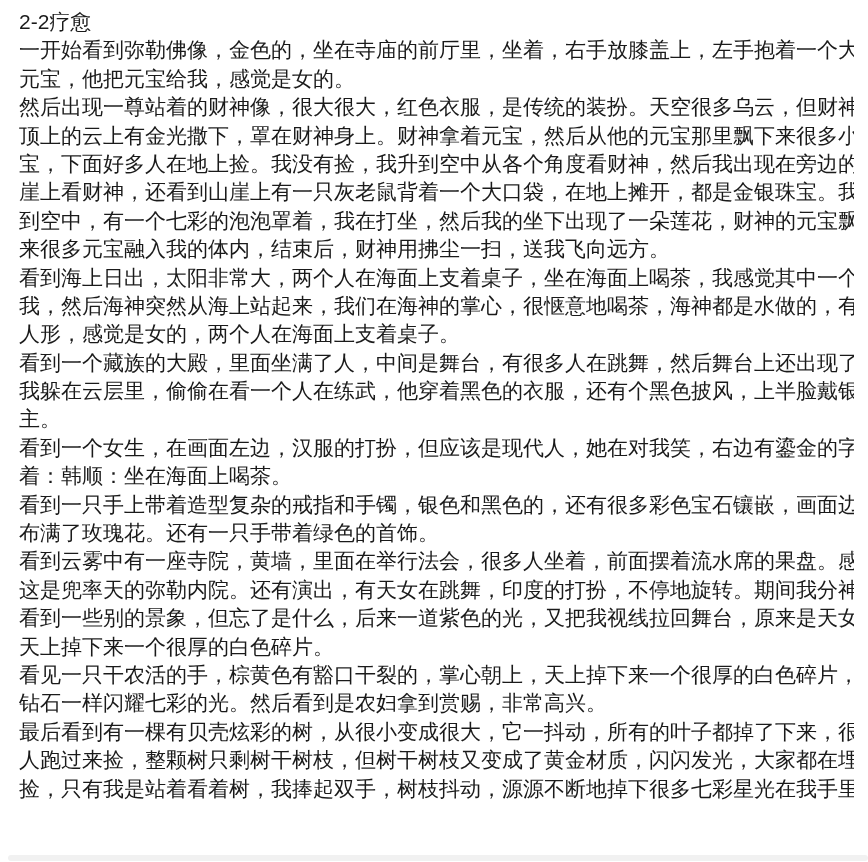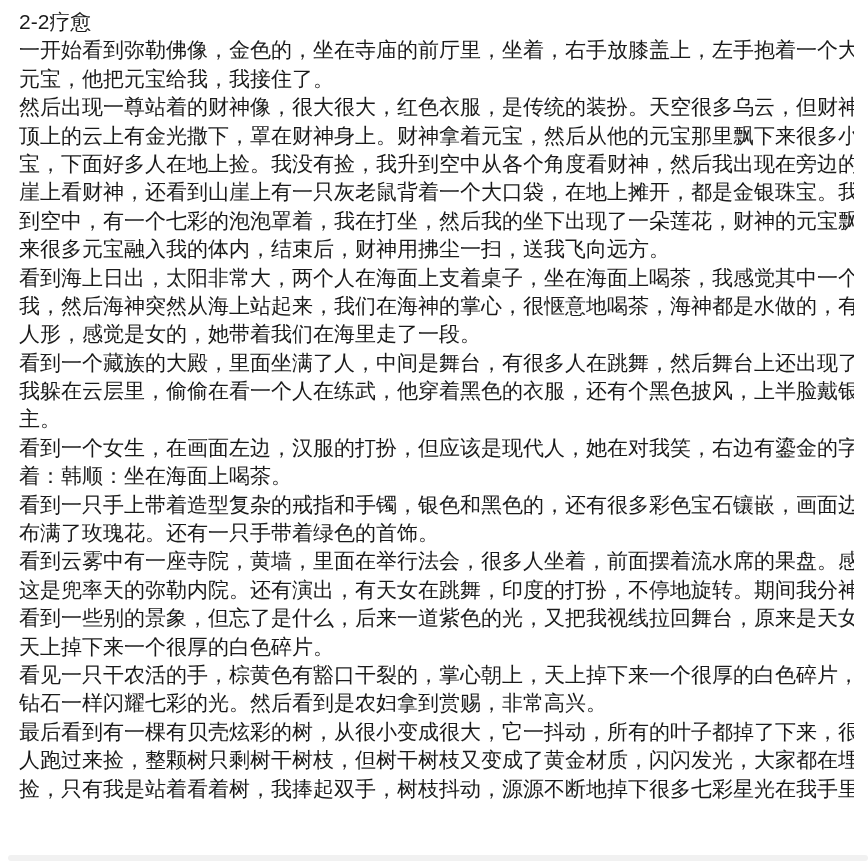--- a/index.html
+++ b/index.html
@@ -34,30 +34,30 @@
     background: #f1f1f1;
     border-radius: 3px;
   }
 </style>
 </head>
 <body>
 
 <div class="doc">
   <div class="line">2-2疗愈</div>
   <div class="line">一开始看到弥勒佛像，金色的，坐在寺庙的前厅里，坐着，右手放膝盖上，左手抱着一个大金</div>
-  <div class="line">元宝，他把元宝给我，我接住了。</div>
+  <div class="line">元宝，他把元宝给我，感觉是女的。</div>
   <div class="line">然后出现一尊站着的财神像，很大很大，红色衣服，是传统的装扮。天空很多乌云，但财神头</div>
   <div class="line">顶上的云上有金光撒下，罩在财神身上。财神拿着元宝，然后从他的元宝那里飘下来很多小元</div>
   <div class="line">宝，下面好多人在地上捡。我没有捡，我升到空中从各个角度看财神，然后我出现在旁边的山</div>
   <div class="line">崖上看财神，还看到山崖上有一只灰老鼠背着一个大口袋，在地上摊开，都是金银珠宝。我飘</div>
   <div class="line">到空中，有一个七彩的泡泡罩着，我在打坐，然后我的坐下出现了一朵莲花，财神的元宝飘过</div>
   <div class="line">来很多元宝融入我的体内，结束后，财神用拂尘一扫，送我飞向远方。</div>
   <div class="line">看到海上日出，太阳非常大，两个人在海面上支着桌子，坐在海面上喝茶，我感觉其中一个是</div>
   <div class="line">我，然后海神突然从海上站起来，我们在海神的掌心，很惬意地喝茶，海神都是水做的，有个</div>
-  <div class="line">人形，感觉是女的，她带着我们在海里走了一段。</div>
+  <div class="line">人形，感觉是女的，两个人在海面上支着桌子。</div>
   <div class="line">看到一个藏族的大殿，里面坐满了人，中间是舞台，有很多人在跳舞，然后舞台上还出现了我</div>
   <div class="line">我躲在云层里，偷偷在看一个人在练武，他穿着黑色的衣服，还有个黑色披风，上半脸戴银色</div>
   <div class="line">主。</div>
   <div class="line">看到一个女生，在画面左边，汉服的打扮，但应该是现代人，她在对我笑，右边有鎏金的字写</div>
   <div class="line">着：韩顺：坐在海面上喝茶。</div>
   <div class="line">看到一只手上带着造型复杂的戒指和手镯，银色和黑色的，还有很多彩色宝石镶嵌，画面边框</div>
   <div class="line">布满了玫瑰花。还有一只手带着绿色的首饰。</div>
   <div class="line">看到云雾中有一座寺院，黄墙，里面在举行法会，很多人坐着，前面摆着流水席的果盘。感觉</div>
   <div class="line">这是兜率天的弥勒内院。还有演出，有天女在跳舞，印度的打扮，不停地旋转。期间我分神又</div>
   <div class="line">看到一些别的景象，但忘了是什么，后来一道紫色的光，又把我视线拉回舞台，原来是天女跳</div>

